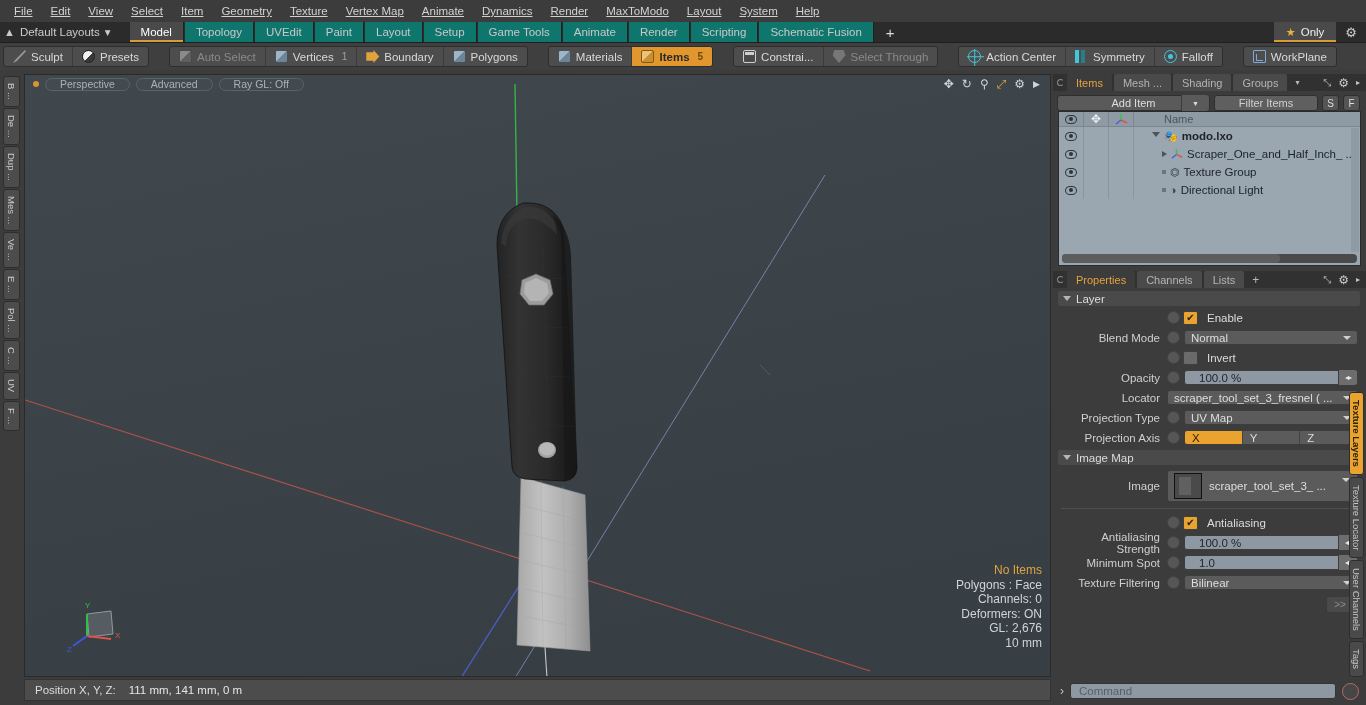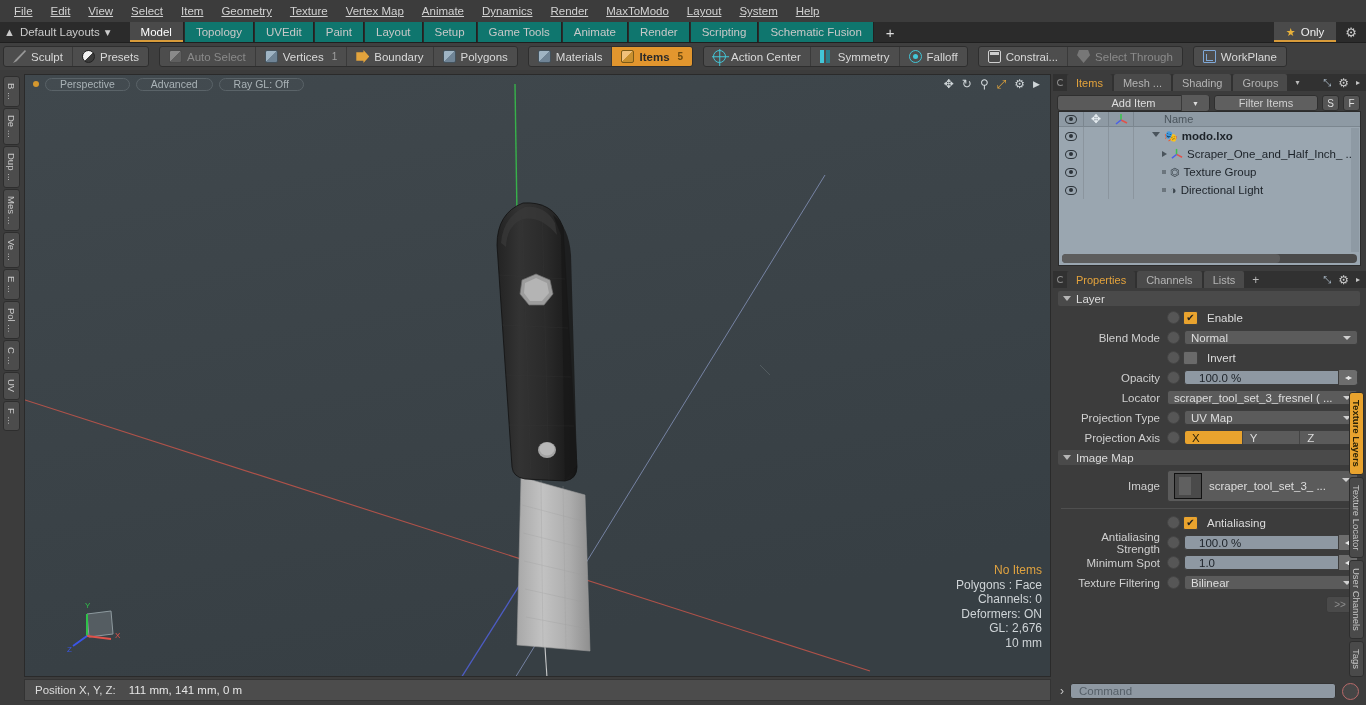--- a/index.html
+++ b/index.html
@@ -52,21 +52,21 @@
   .onlybtn .star{ color:#e8b13a; font-size:11px; }
   .gearcell{ display:flex;align-items:center; padding:0 9px; background:#2b2b2b; }
 
   
   .toolrow{
     position:absolute; left:0; top:43px; width:1366px; height:27px;
     background:#3f3f3f; display:flex; align-items:center; padding:0 3px; gap:0;
   }
   .grp{
     display:flex; align-items:stretch; height:21px; background:#4d4d4d;
-    border:1px solid #2e2e2e; border-radius:3px; overflow:hidden; margin-right:10px;
+    border:1px solid #2e2e2e; border-radius:3px; overflow:hidden; margin-right:20px;
   }
   .grp .b{
     display:flex; align-items:center; gap:5px; padding:0 9px; color:#d9d9d9; font-size:11.5px;
     border-right:1px solid #3a3a3a; white-space:nowrap;
   }
   .grp .b:last-child{ border-right:none; }
   .grp .b.dim{ color:#8a8a8a; }
   .grp .b.on{ background:#e2962e; color:#2a2a2a; font-weight:bold; }
   .grp .b .num{ color:#a0a0a0; font-size:10px; margin-left:3px; }
   .grp .b.on .num{ color:#6b4a10; }
@@ -360,44 +360,44 @@
       </div>
       <div class="b on">
         <span class="ico cube or"></span>
         <span>Items</span>
         <span class="num">5</span>
       </div>
     </div>
 
     <div class="grp">
       <div class="b">
+        <span class="ico constr"></span>
+        <span>Constrai...</span>
+      </div>
+      <div class="b dim">
+        <span class="ico selthru"></span>
+        <span>Select Through</span>
+      </div>
+    </div>
+
+    <div class="grp">
+      <div class="b">
         <span class="ico target"></span>
         <span>Action Center</span>
       </div>
       <div class="b">
         <span class="ico symm">
             <i></i>
             <i></i>
           </span>
         <span>Symmetry</span>
       </div>
       <div class="b">
         <span class="ico falloff"></span>
         <span>Falloff</span>
-      </div>
-    </div>
-
-    <div class="grp">
-      <div class="b">
-        <span class="ico constr"></span>
-        <span>Constrai...</span>
-      </div>
-      <div class="b dim">
-        <span class="ico selthru"></span>
-        <span>Select Through</span>
       </div>
     </div>
 
     <div class="grp">
       <div class="b">
         <span class="ico wplane"></span>
         <span>WorkPlane</span>
       </div>
     </div>
   </div>

